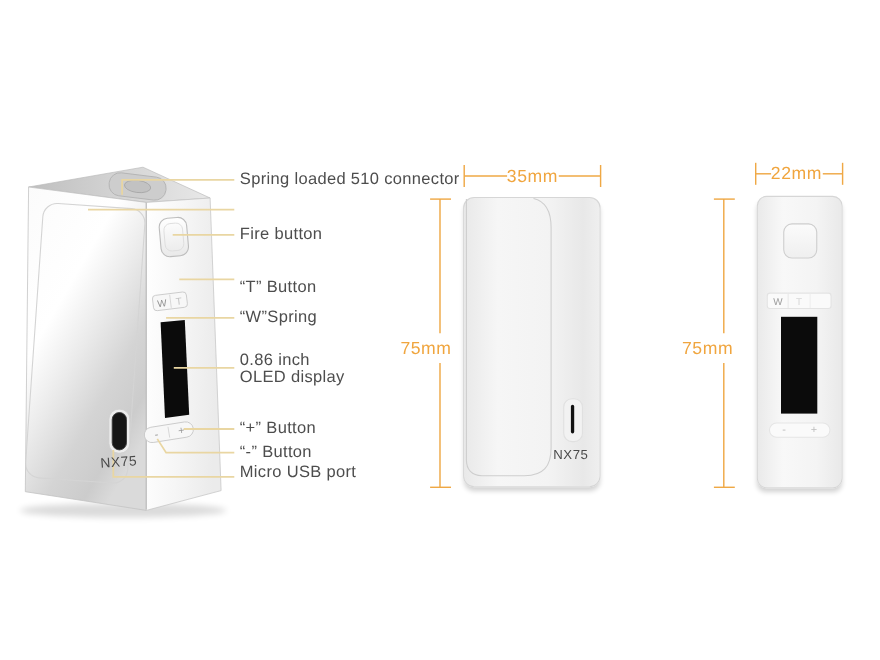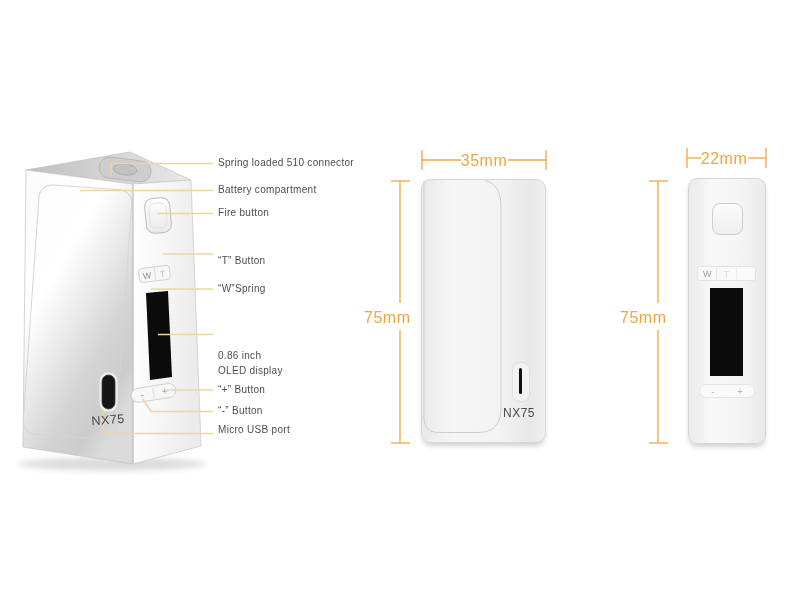--- a/index.html
+++ b/index.html
@@ -21,23 +21,23 @@
   .wt-strip{position:absolute;left:8px;top:87px;width:59px;height:15px;border-radius:3px;
             border:1px solid #e3e3e3;background:#fafafa;display:flex;box-sizing:border-box;}
   .wt-cell{flex:1;display:flex;align-items:center;justify-content:center;font-size:9px;}
   .wt-cell.w{color:#9c9c9c;border-right:1px solid #e8e8e8;}
   .wt-cell.t{color:#d8d8d8;border-right:1px solid #eeeeee;}
   .wt-cell.blank{color:#e5e5e5;}
   .oled{position:absolute;left:21px;top:109px;width:33px;height:88px;background:#0b0b0b;}
   .pm-strip{position:absolute;left:10px;top:205px;width:56px;height:14px;border-radius:7px;
             border:1px solid #e5e5e5;background:#fafafa;display:flex;box-sizing:border-box;
             align-items:center;justify-content:space-around;font-size:10px;color:#bdbdbd;}
-  .callout{position:absolute;left:218px;font-size:10px;line-height:16px;color:#4d4d4d;
+  .callout{position:absolute;left:218px;font-size:15px;line-height:16px;color:#4d4d4d;
            letter-spacing:0.3px;white-space:nowrap;z-index:3;}
-  .callout.two-line{line-height:15px;margin-top:28px;}
+  .callout.two-line{line-height:15px;}
   .dimtext{position:absolute;font-size:16px;color:#f0a53e;letter-spacing:0.5px;
            white-space:nowrap;z-index:3;}
   .center{text-align:center;} .right{text-align:left;}
   #nx75-3d{position:absolute;left:86px;top:413px;width:44px;transform:rotate(-4deg);
            font-size:12.5px;z-index:3;}
   svg#scene{position:absolute;left:0;top:0;z-index:2;pointer-events:none;}
 </style>
 </head>
 <body>
 
@@ -160,21 +160,20 @@
       <line x1="649" y1="181" x2="668" y2="181"></line>
       <line x1="649" y1="443" x2="668" y2="443"></line>
       <line x1="658" y1="181" x2="658" y2="303"></line>
       <line x1="658" y1="330" x2="658" y2="443"></line>
     </g>
   </svg>
 
   <div id="nx75-3d" class="model-text">NX75</div>
 
   <div class="callout" style="top:155px">Spring loaded 510 connector</div>
-  <div class="callout" style="top:182px">Battery compartment</div>
   <div class="callout" style="top:205px">Fire button</div>
   <div class="callout" style="top:253px">“T” Button</div>
   <div class="callout" style="top:281px">“W”Spring</div>
   <div class="callout two-line" style="top:320px">
     <div>0.86 inch</div>
     <div>OLED display</div>
   </div>
   <div class="callout" style="top:382px">“+” Button</div>
   <div class="callout" style="top:403px">“-” Button</div>
   <div class="callout" style="top:422px">Micro USB port</div>

